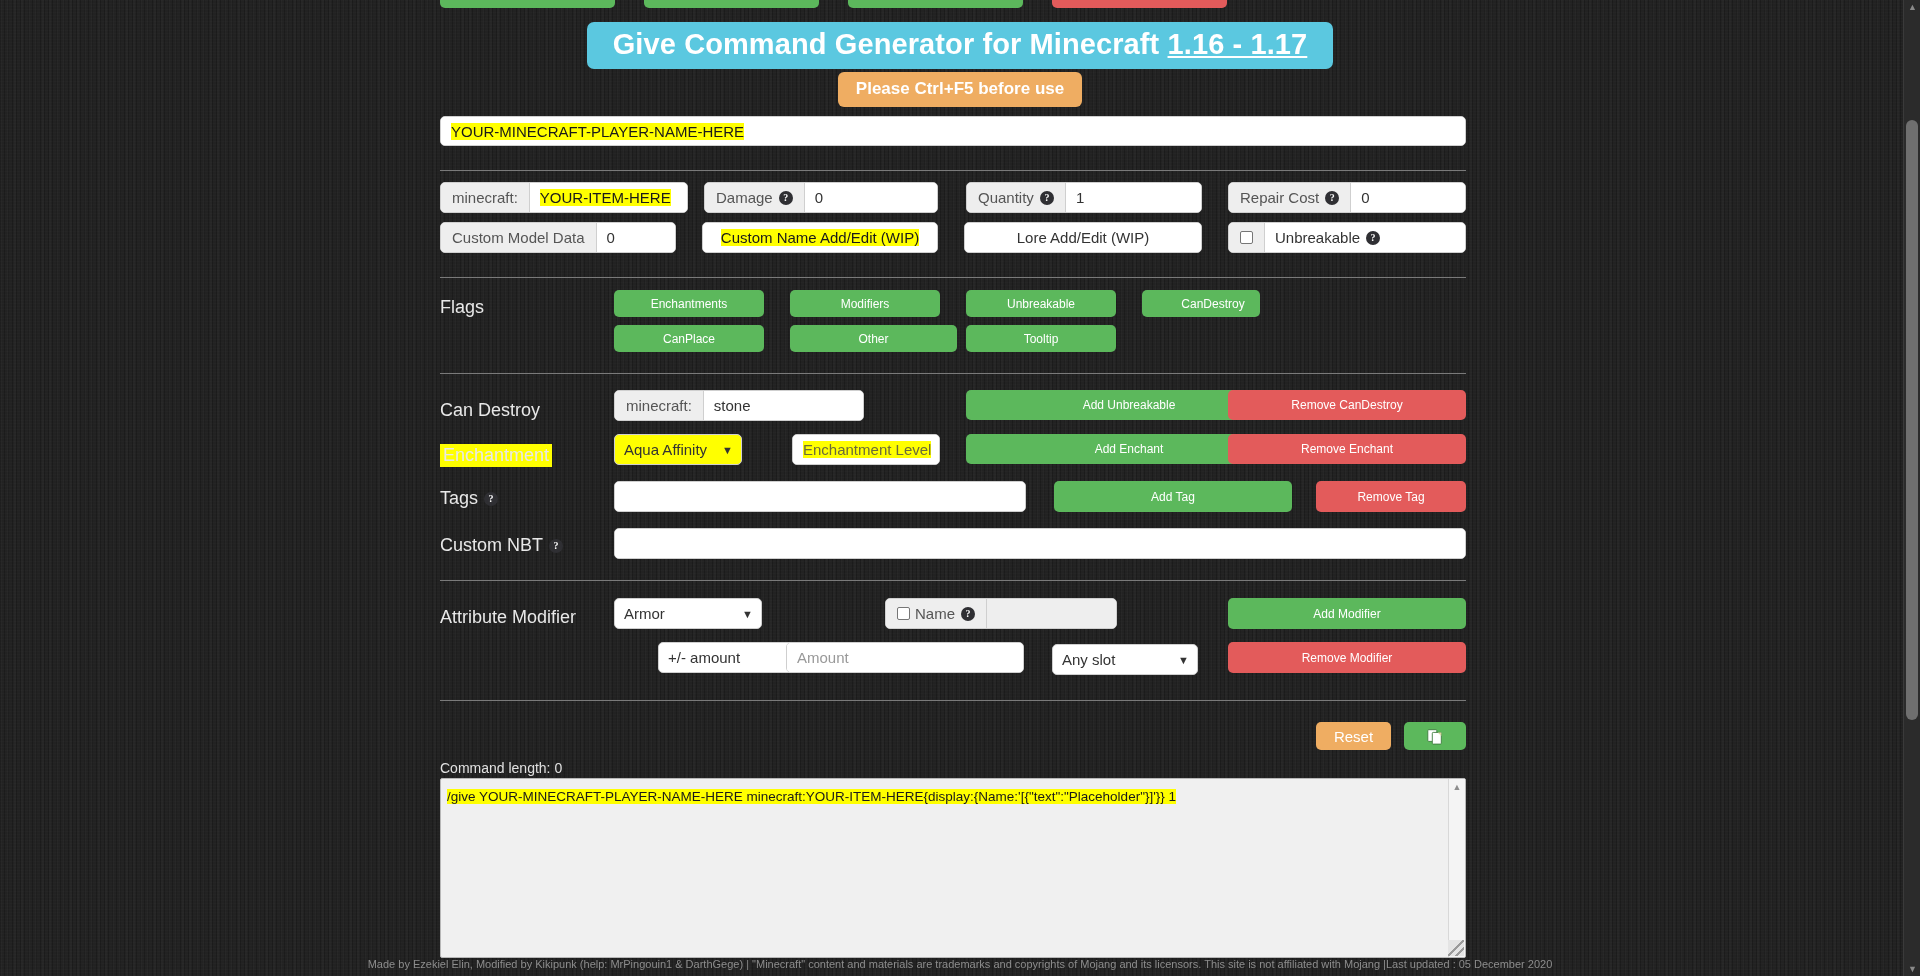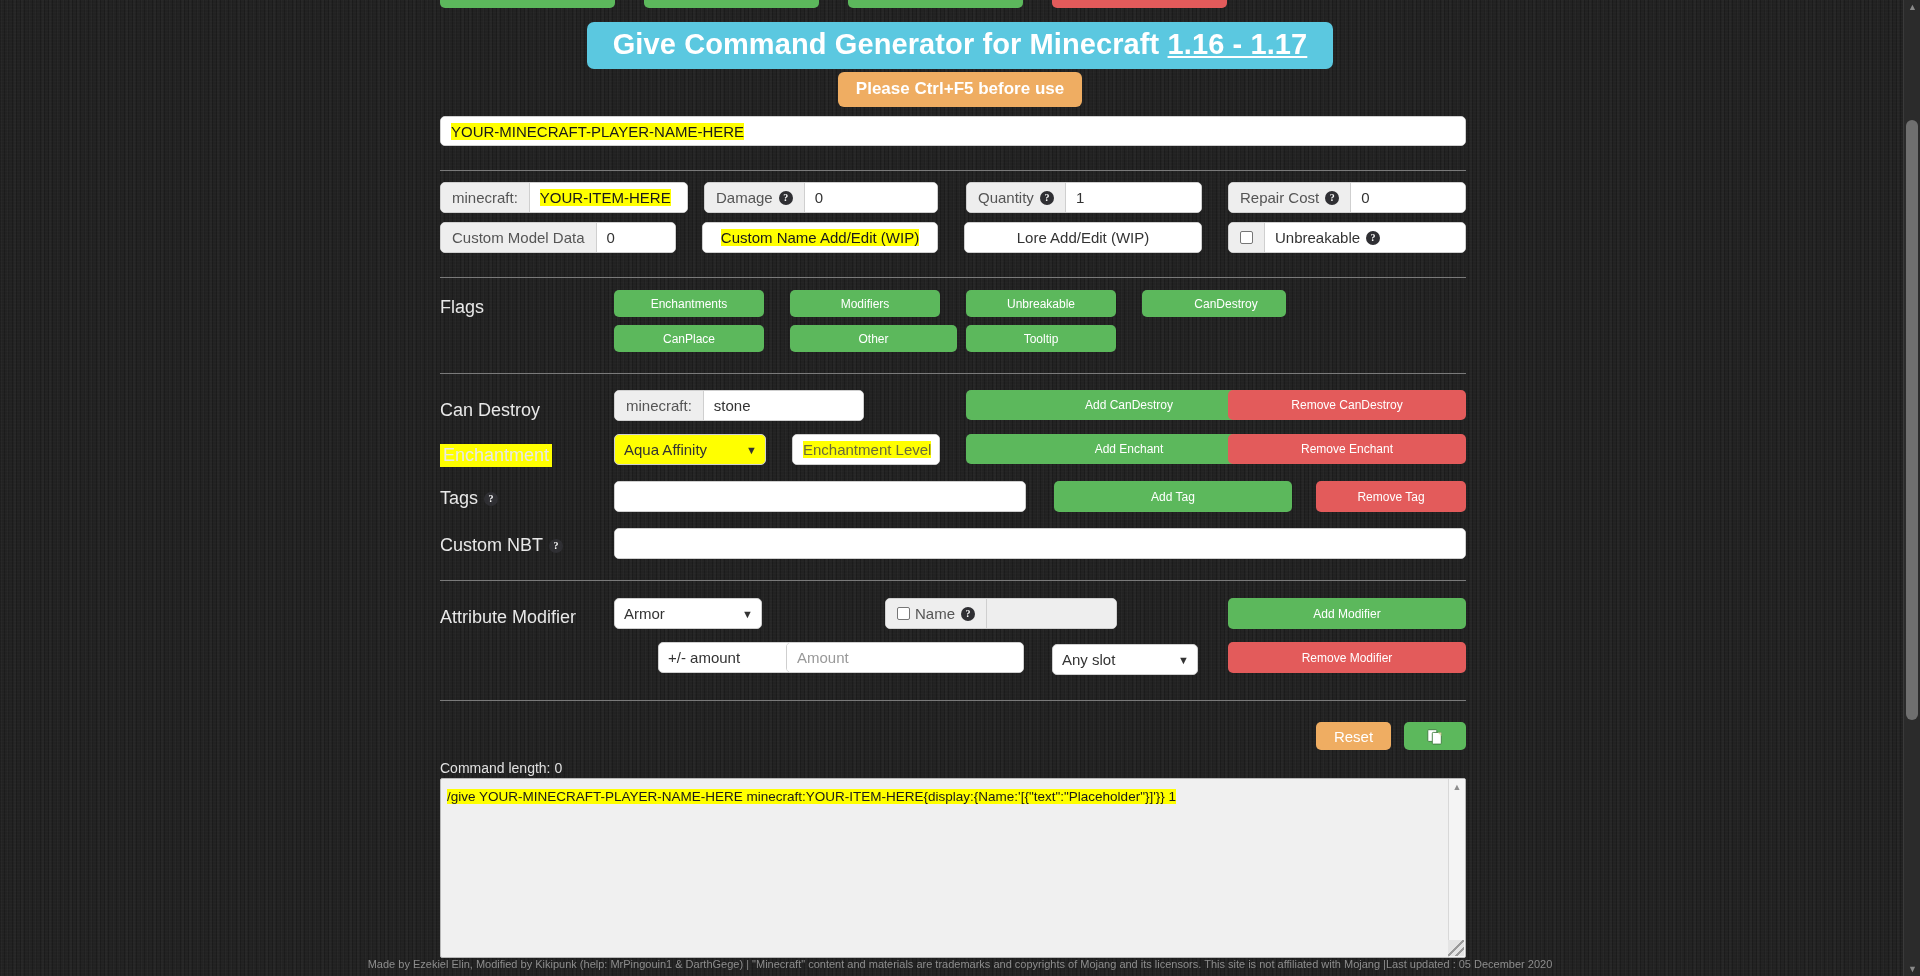--- a/index.html
+++ b/index.html
@@ -246,21 +246,21 @@
 
   <div class="btn green" style="position:absolute; left:614px; top:290px; width:150px; height:27px;">
       <span>Enchantments</span>
     </div>
   <div class="btn green" style="position:absolute; left:790px; top:290px; width:150px; height:27px;">
       <span>Modifiers</span>
     </div>
   <div class="btn green" style="position:absolute; left:966px; top:290px; width:150px; height:27px;">
       <span>Unbreakable</span>
     </div>
-  <div class="btn green" style="position:absolute; left:1142px; top:290px; width:144px; height:27px;padding-left:24px;">
+  <div class="btn green" style="position:absolute; left:1142px; top:290px; width:118px; height:27px;padding-left:24px;">
       <span>CanDestroy</span>
     </div>
 
   <div class="btn green" style="position:absolute; left:614px; top:325px; width:150px; height:27px;">
       <span>CanPlace</span>
     </div>
   <div class="btn green" style="position:absolute; left:790px; top:325px; width:167px; height:27px;">
       <span>Other</span>
     </div>
   <div class="btn green" style="position:absolute; left:966px; top:325px; width:150px; height:27px;">
@@ -268,29 +268,29 @@
     </div>
 
   <div class="divider" style="top:373px;"></div>
 
   <div class="rowlabel" style="position:absolute; left:440px; top:400px;">Can Destroy</div>
   <div class="field" style="position:absolute; left:614px; top:390px; width:250px;">
     <div class="addon">minecraft:</div>
     <div class="inputbox">stone</div>
   </div>
   <div class="btn green" style="position:absolute; left:966px; top:390px; width:326px; height:30px;">
-      <span>Add CanDestroy</span>
+      <span>Add Unbreakable</span>
     </div>
   <div class="btn red" style="position:absolute; left:1228px; top:390px; width:238px; height:30px; left:1228px;">
       <span>Remove CanDestroy</span>
     </div>
 
   <div class="rowlabel hl" style="position:absolute; left:440px; top:444px; padding:1px 3px;">Enchantment</div>
   <div class="selwrap hl-sel" style="position:absolute; left:614px; top:434px;">
-    <select class="sel" style="width:152px;">
+    <select class="sel" style="width:128px;">
       <option>Aqua Affinity</option>
     </select>
     <span class="chev">▼</span>
   </div>
   <div class="field" style="position:absolute; left:792px; top:434px; width:148px;">
     <div class="inputbox ph">
         <span class="hl" style="color:#6b6b3a;">Enchantment Level</span>
       </div>
   </div>
   <div class="btn green" style="position:absolute; left:966px; top:434px; width:326px; height:30px;">

